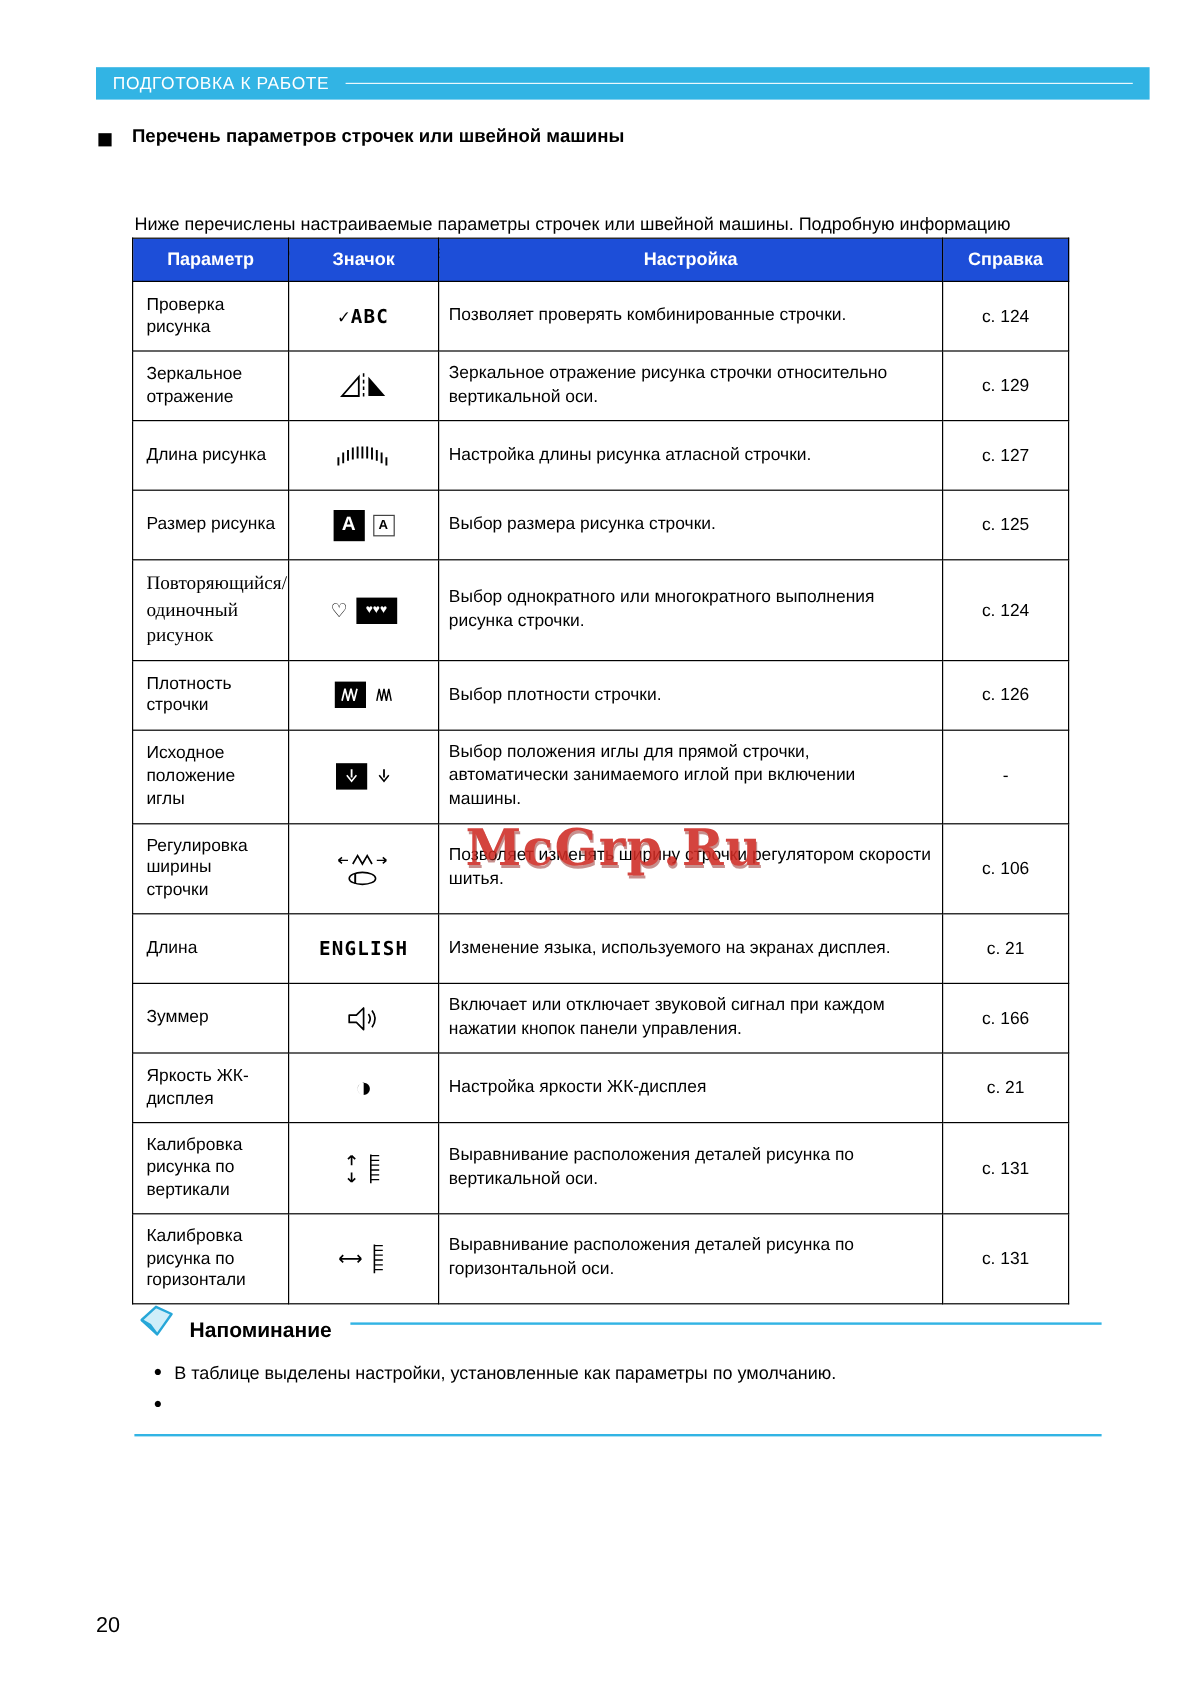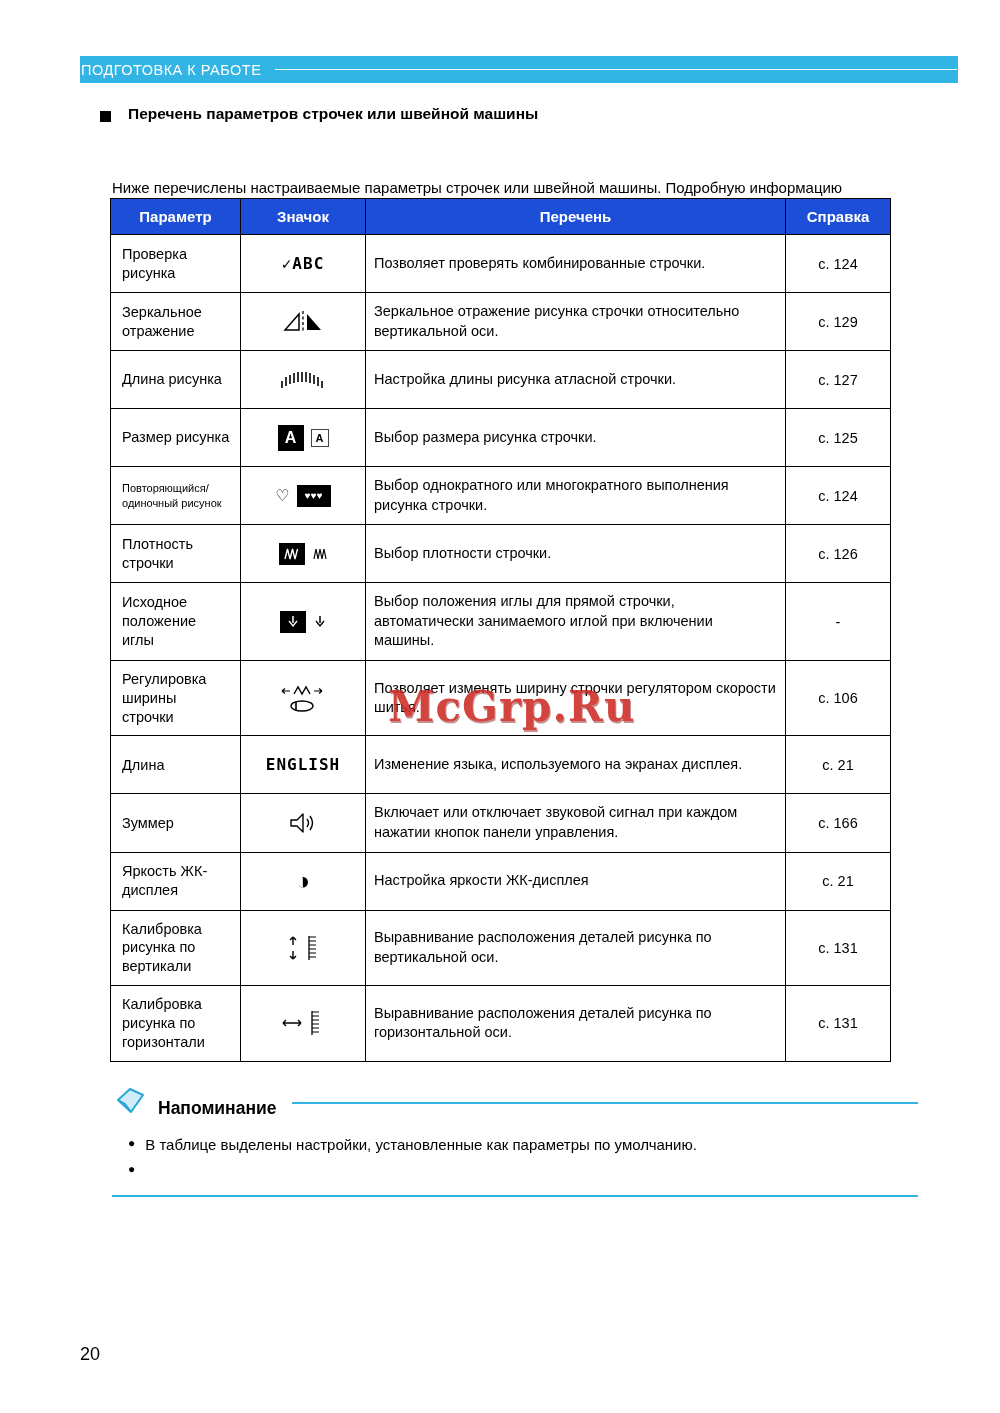--- a/index.html
+++ b/index.html
@@ -6,27 +6,27 @@
   html,body { background:#fff; }
   body {
     width:1000px; height:1413px; position:relative;
     font-family:"Liberation Sans", sans-serif; color:#000;
     overflow:hidden;
   }
 
   
   .band {
     position:absolute; left:80px; top:56px; width:878px; height:27px;
-    background:#32b4e4; display:flex; align-items:center; padding:0 1px;
+    background:#32b4e4; display:flex; align-items:center; padding:0 14px;
   }
   .band-title { color:#fff; font-size:14.5px; letter-spacing:.5px; white-space:nowrap; }
   .band-line { flex:1; height:1px; background:rgba(255,255,255,.9); margin-left:14px; }
 
   
-  .section { position:absolute; left:82px; top:105px; width:860px; display:flex; align-items:center;margin-left:18px; }
+  .section { position:absolute; left:82px; top:105px; width:860px; display:flex; align-items:center; }
   .sq { width:11px; height:11px; background:#000; margin-top:4px; margin-right:17px; flex:none; }
   .section-title { font-size:15.5px; font-weight:bold; }
 
   .intro {
     position:absolute; left:112px; top:132px; width:748px;
     font-size:15px; line-height:1.55;margin-top:44px;
   }
 
   
   table.params {
@@ -34,21 +34,21 @@
     border-collapse:collapse; table-layout:fixed;
   }
   .params col.w1 { width:130px; } .params col.w2 { width:125px; }
   .params col.w3 { width:420px; } .params col.w4 { width:105px; }
   .params th {
     background:#1d4ed8; color:#fff; font-size:15px; font-weight:bold;
     border:1px solid #000; height:36px; text-align:center;
   }
   .params td { border:1px solid #000; font-size:14.5px; padding:9px 8px; vertical-align:middle; height:58px; }
   td.c-param { padding-left:11px; line-height:1.3; }
-  td.c-param.small { font-size:11px; line-height:1.35; }
+  td.c-param.small { font-size:16px; line-height:1.35;font-family:Liberation Serif, serif; }
   td.c-icon { text-align:center; }
   td.c-icon svg, td.c-icon span { vertical-align:middle; }
   td.c-desc { line-height:1.35; }
   td.c-ref { text-align:center; }
 
   .lcd { font-family:"DejaVu Sans Mono", monospace; font-size:16px; font-weight:bold; letter-spacing:1px; }
   .bright { font-size:24px; line-height:1; }
 
   .key {
     display:inline-flex; align-items:center; justify-content:center;
@@ -100,21 +100,21 @@
   <colgroup>
       <col class="w1">
       <col class="w2">
       <col class="w3">
       <col class="w4">
     </colgroup>
   <thead>
     <tr>
       <th>Параметр</th>
       <th>Значок</th>
-      <th>Перечень</th>
+      <th>Настройка</th>
       <th>Справка</th>
     </tr>
   </thead>
   <tbody>
       <tr>
         <td class="c-param">Проверка рисунка</td>
         <td class="c-icon"><span class="lcd">✓ABC</span></td>
         <td class="c-desc">Позволяет проверять комбинированные строчки.</td>
         <td class="c-ref">с. 124</td>
       </tr>

